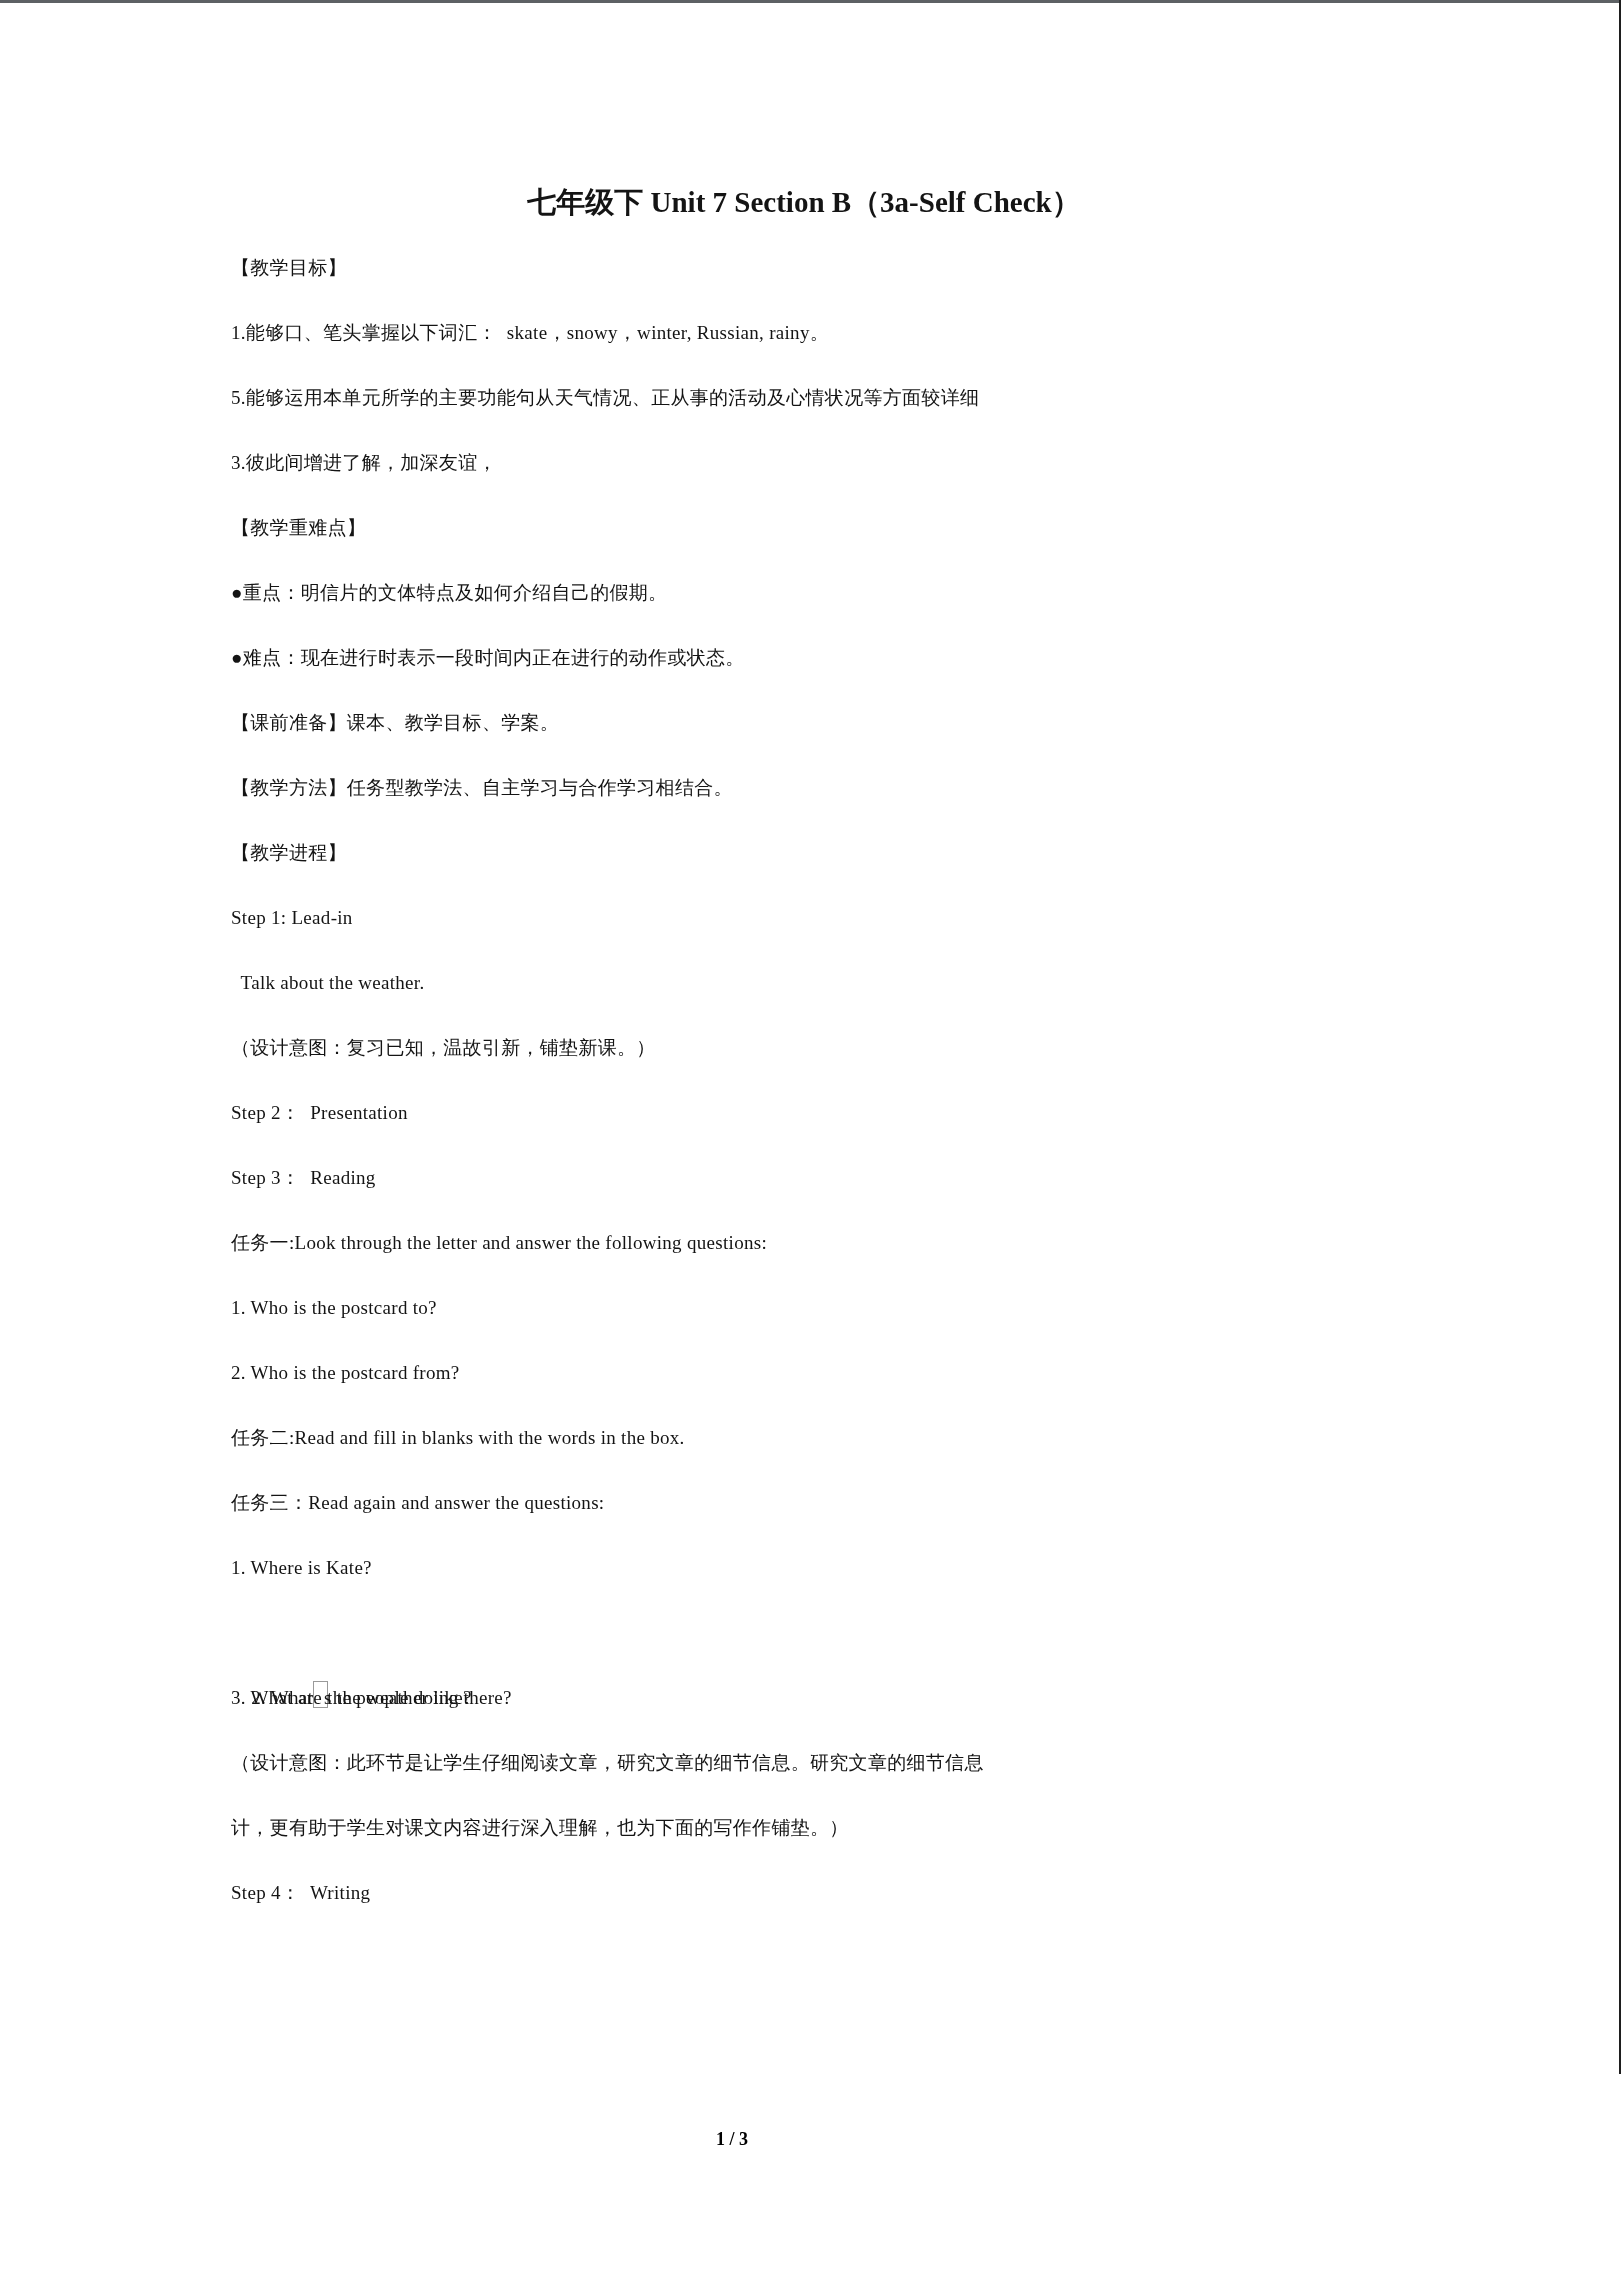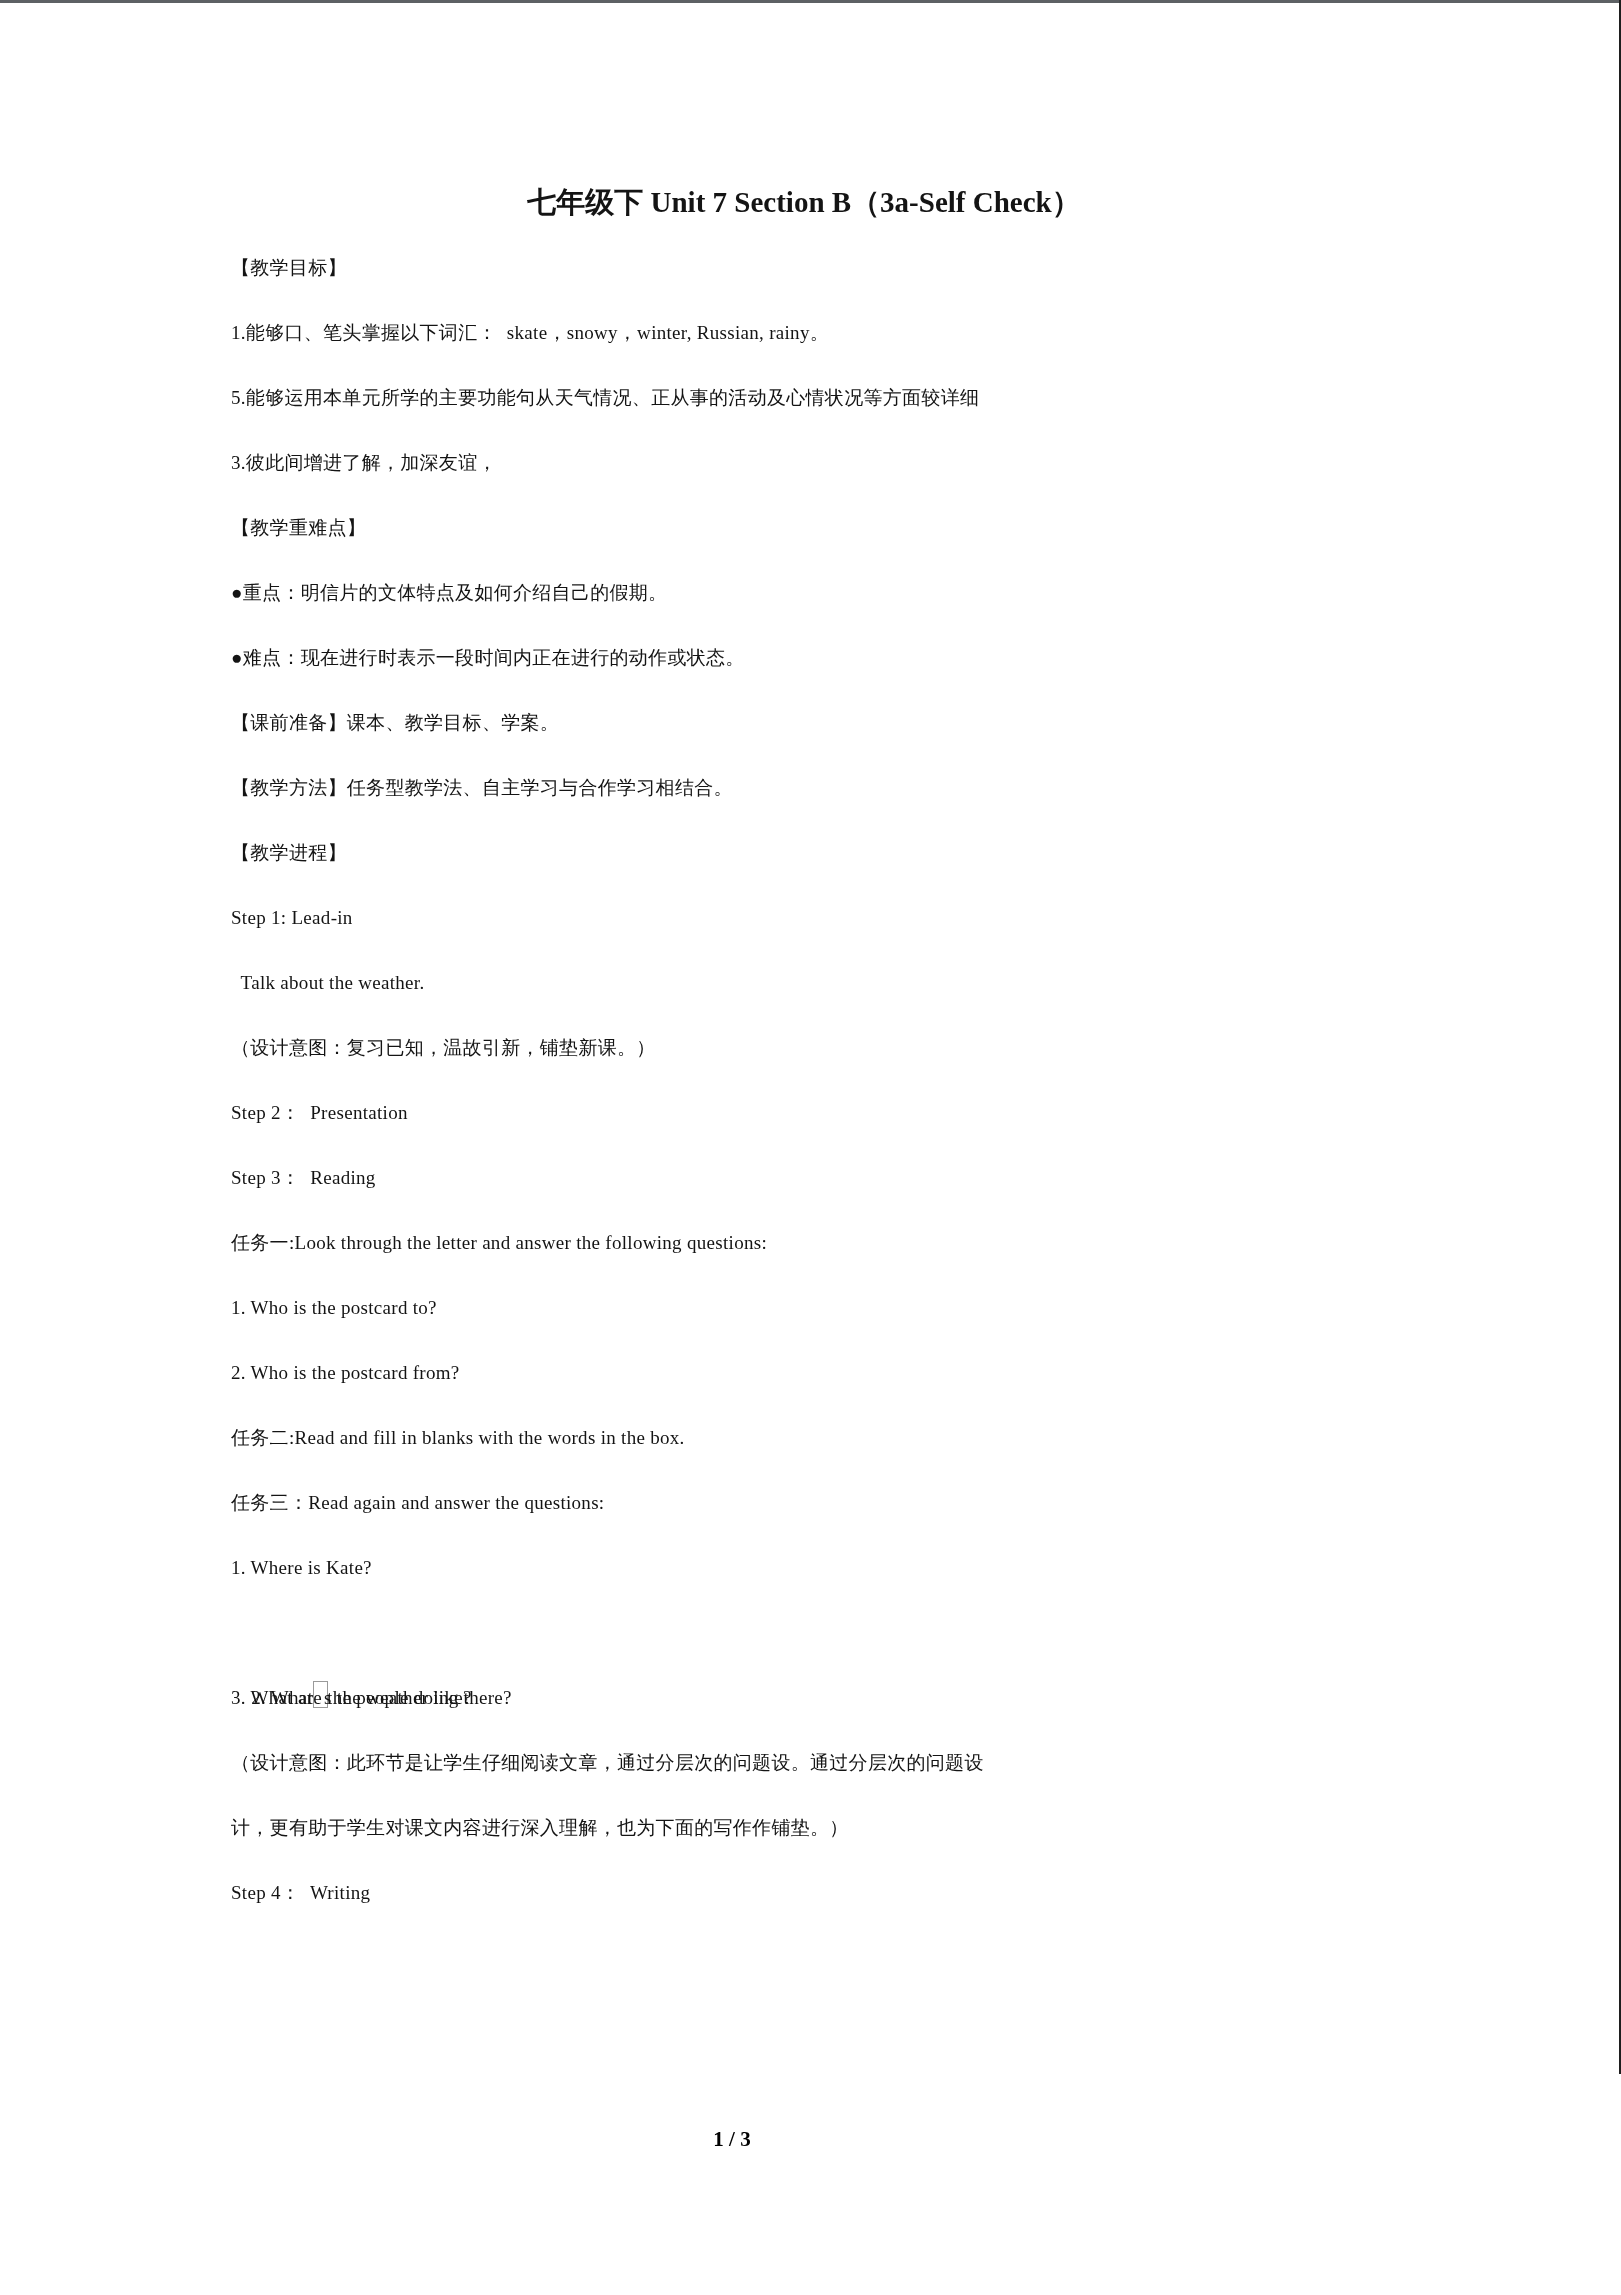--- a/index.html
+++ b/index.html
@@ -54,21 +54,21 @@
     margin-right: -3.4px;
   }
   .page-number {
     position: absolute;
     top: 2119px;
     left: 0;
     width: 1464px;
     height: 41px;
     line-height: 41px;
     text-align: center;
-    font-size: 21px;
+    font-size: 18px;
     font-weight: bold;
     color: #000000;
   }
 </style>
 </head>
 <body>
 
 <div class="top-edge" style="background: rgb(93, 97, 100);"></div>
 <div class="right-edge" style="background: rgb(30, 30, 30);"></div>
 
@@ -93,19 +93,19 @@
   <div class="line">任务一:Look through the letter and answer the following questions:</div>
   <div class="line">1. Who is the postcard to?</div>
   <div class="line">2. Who is the postcard from?</div>
   <div class="line">任务二:Read and fill in blanks with the words in the box.</div>
   <div class="line">任务三：Read again and answer the questions:</div>
   <div class="line">1. Where is Kate?</div>
   <div class="line">
     <span>2. What</span><span class="tofu"></span><span>s the weather like?</span>
   </div>
   <div class="line">3. What are the people doing there?</div>
-  <div class="line">（设计意图：此环节是让学生仔细阅读文章，通过分层次的问题设。通过分层次的问题设</div>
+  <div class="line">（设计意图：此环节是让学生仔细阅读文章，研究文章的细节信息。研究文章的细节信息</div>
   <div class="line">计，更有助于学生对课文内容进行深入理解，也为下面的写作作铺垫。）</div>
   <div class="line">Step 4：  Writing</div>
 </div>
 
 <div class="page-number">1 / 3</div>
 
 
 </body></html>

